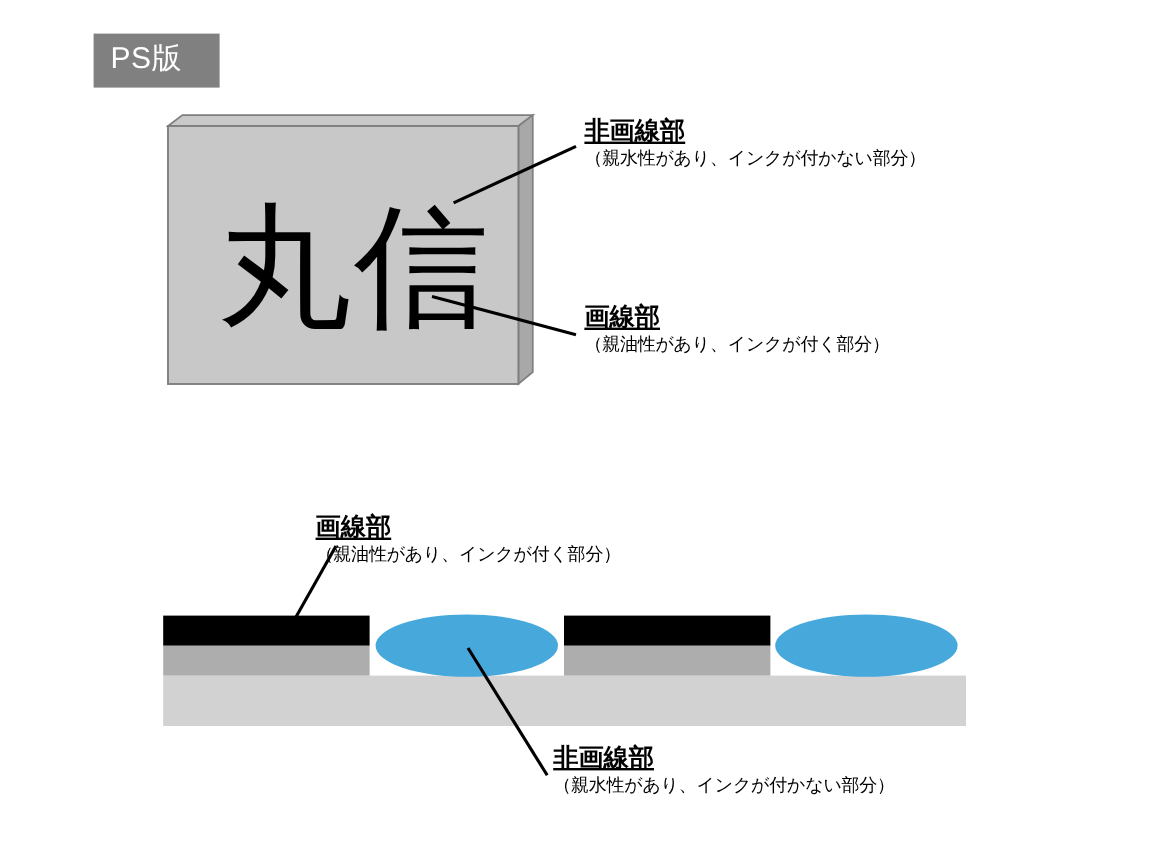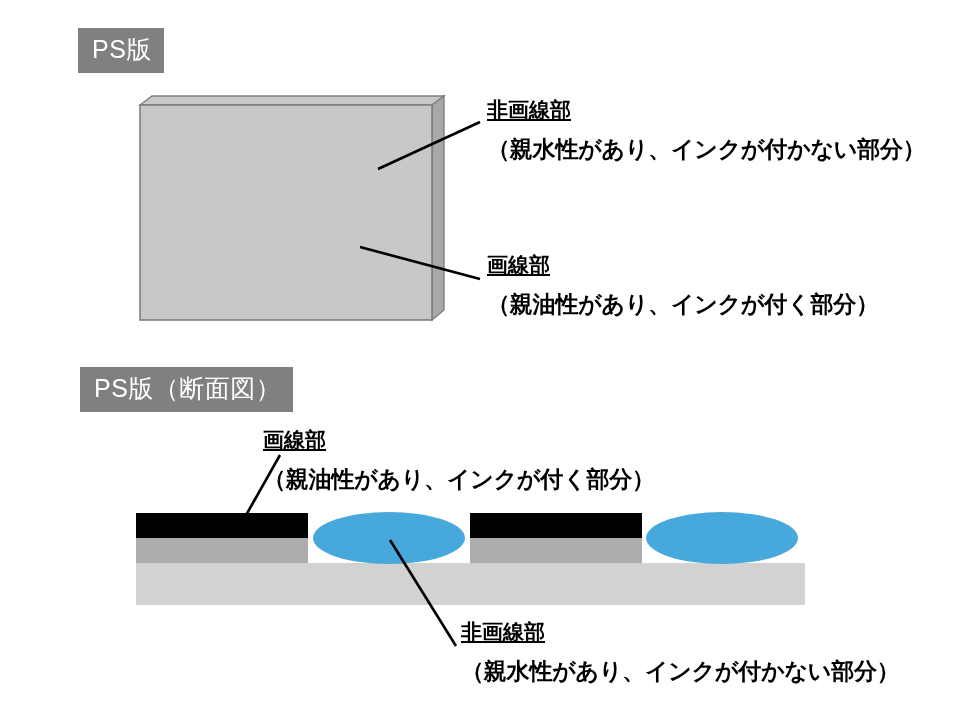--- a/index.html
+++ b/index.html
@@ -20,46 +20,46 @@
   }
 
   
   .badge {
     position: absolute;
     background: #808080;
     color: #ffffff;
     font-size: 25px;
     line-height: 1;
     letter-spacing: 0.5px;
-    padding: 9px 12px 11px 14px;
+    padding: 9px 31px 11px 14px;
     white-space: nowrap;
     font-weight: 400;
   }
   #badge-plate  { left: 78px;  top: 28px; }
   #badge-cross  { left: 80px;  top: 367px; }
 
   
   .callout {
     position: absolute;
     white-space: nowrap;
     color: #000000;
   }
   .callout .title {
     font-size: 21px;
     font-weight: bold;
     line-height: 1.12;
     letter-spacing: 0px;
     text-decoration: underline;
   }
   .callout .sub {
-    font-size: 23px;
-    font-weight: bold;
+    font-size: 15px;
+    font-weight: normal;
     line-height: 1.25;
     letter-spacing: -0.2px;
-    margin-top: 13px;
+    margin-top: 2px;
   }
 
   #callout-nonimage-1 { left: 487px; top: 98px; }
   #callout-image-1    { left: 487px; top: 253px; }
   #callout-image-2    { left: 263px; top: 428px; }
   #callout-nonimage-2 { left: 461px; top: 620px; }
 
   
   #art {
     position: absolute;
@@ -118,24 +118,24 @@
       <rect x="470" y="513" width="172" height="25" fill="#000000"></rect>
 
       <ellipse cx="389" cy="538" rx="76" ry="26" fill="#47a9db"></ellipse>
       <ellipse cx="722" cy="538" rx="76" ry="26" fill="#47a9db"></ellipse>
     </g>
 
     <line x1="245" y1="517" x2="280" y2="455" stroke="#000000" stroke-width="2.6"></line>
     <line x1="390" y1="540" x2="456" y2="646" stroke="#000000" stroke-width="2.6"></line>
   </svg>
 
+  <div id="plate-text">丸信</div>
 
   <div class="badge" id="badge-plate">PS版</div>
 
-  <div class="badge" id="badge-cross">PS版（断面図）</div>
 
   <div class="callout" id="callout-nonimage-1">
     <div class="title">非画線部</div>
     <div class="sub">（親水性があり、インクが付かない部分）</div>
   </div>
 
   <div class="callout" id="callout-image-1">
     <div class="title">画線部</div>
     <div class="sub">（親油性があり、インクが付く部分）</div>
   </div>

